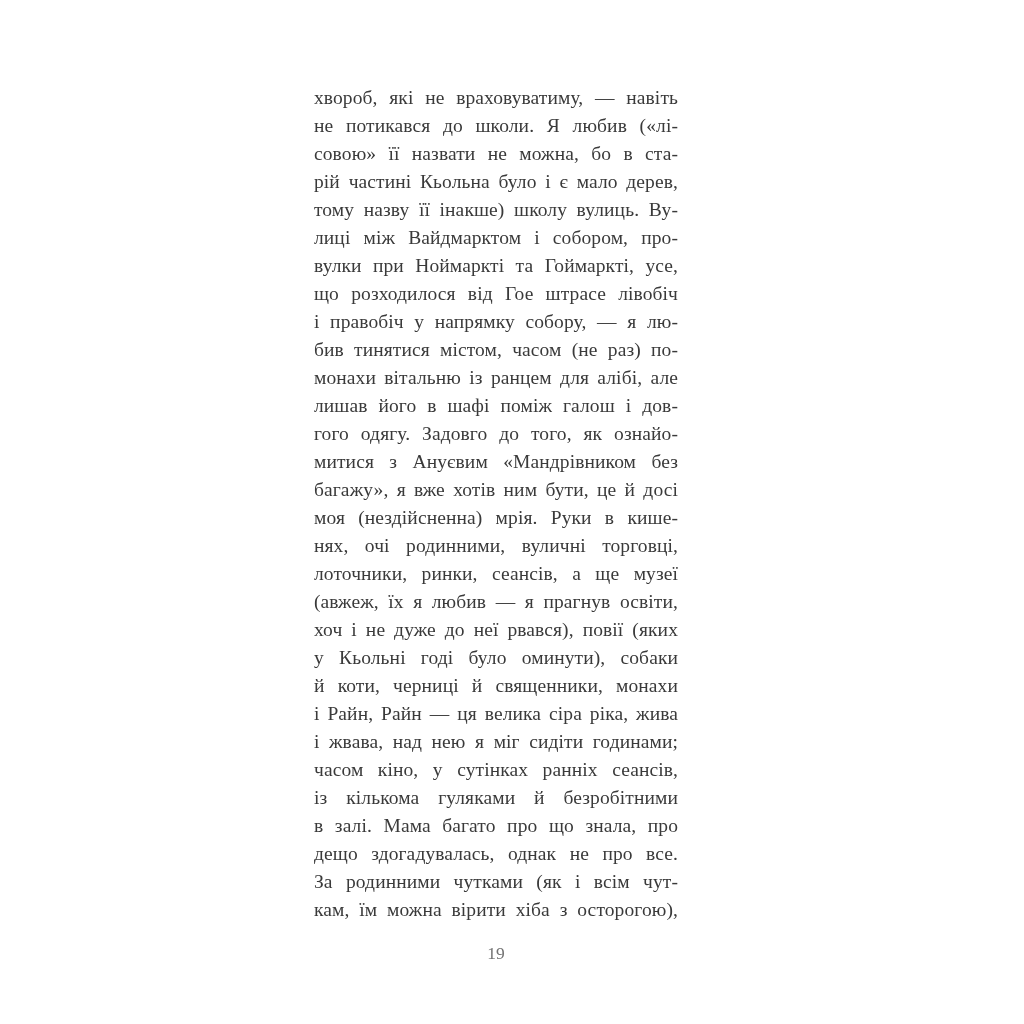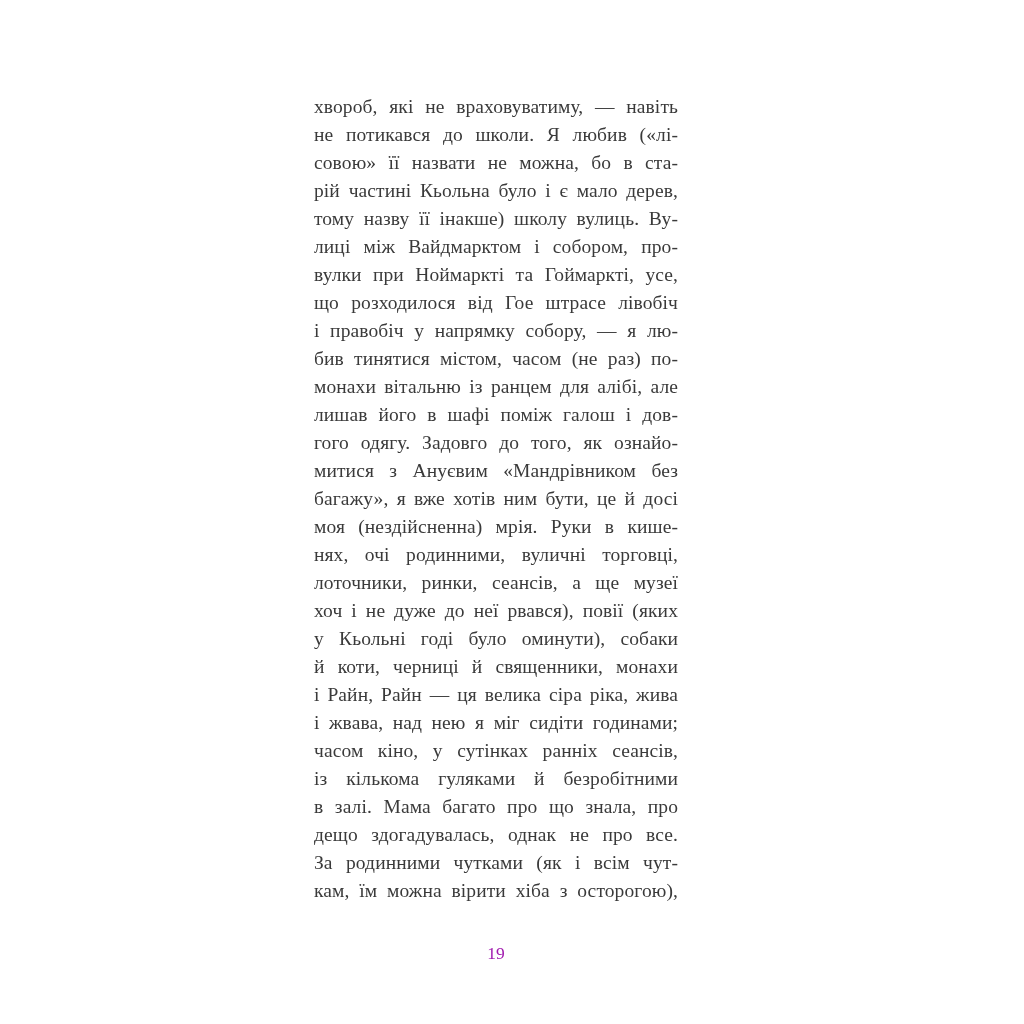--- a/index.html
+++ b/index.html
@@ -13,42 +13,42 @@
   .page {
     position: relative;
     width: 1024px;
     height: 1024px;
     background: #ffffff;
     font-family: "Liberation Serif", serif;
   }
   .text-block {
     position: absolute;
     left: 314px;
-    top: 93px;
+    top: 84px;
     width: 364px;
   }
   .line {
     font-size: 19.5px;
     line-height: 28px;
     height: 28px;
     color: #3a3a3a;
     text-align: justify;
     text-align-last: justify;
     overflow: hidden;
     letter-spacing: 0.1px;
   }
   .page-number {
     position: absolute;
     left: 314px;
     top: 941px;
     width: 364px;
     text-align: center;
     font-size: 17.5px;
     line-height: 24px;
-    color: #a21caf;
+    color: #737373;
     font-feature-settings: "onum";
   }
 </style>
 </head>
 <body>
 
 <div class="page">
   <div class="text-block">
     <div class="line">хвороб, які не враховуватиму, — навіть</div>
     <div class="line">не потикався до школи. Я любив («лі-</div>
@@ -61,20 +61,21 @@
     <div class="line">і правобіч у напрямку собору, — я лю-</div>
     <div class="line">бив тинятися містом, часом (не раз) по-</div>
     <div class="line">монахи вітальню із ранцем для алібі, але</div>
     <div class="line">лишав його в шафі поміж галош і дов-</div>
     <div class="line">гого одягу. Задовго до того, як ознайо-</div>
     <div class="line">митися з Ануєвим «Мандрівником без</div>
     <div class="line">багажу», я вже хотів ним бути, це й досі</div>
     <div class="line">моя (нездійсненна) мрія. Руки в кише-</div>
     <div class="line">нях, очі родинними, вуличні торговці,</div>
     <div class="line">лоточники, ринки, сеансів, а ще музеї</div>
+    <div class="line">(авжеж, їх я любив — я прагнув освіти,</div>
     <div class="line">хоч і не дуже до неї рвався), повії (яких</div>
     <div class="line">у Кьольні годі було оминути), собаки</div>
     <div class="line">й коти, черниці й священники, монахи</div>
     <div class="line">і Райн, Райн — ця велика сіра ріка, жива</div>
     <div class="line">і жвава, над нею я міг сидіти годинами;</div>
     <div class="line">часом кіно, у сутінках ранніх сеансів,</div>
     <div class="line">із кількома гуляками й безробітними</div>
     <div class="line">в залі. Мама багато про що знала, про</div>
     <div class="line">дещо здогадувалась, однак не про все.</div>
     <div class="line">За родинними чутками (як і всім чут-</div>

